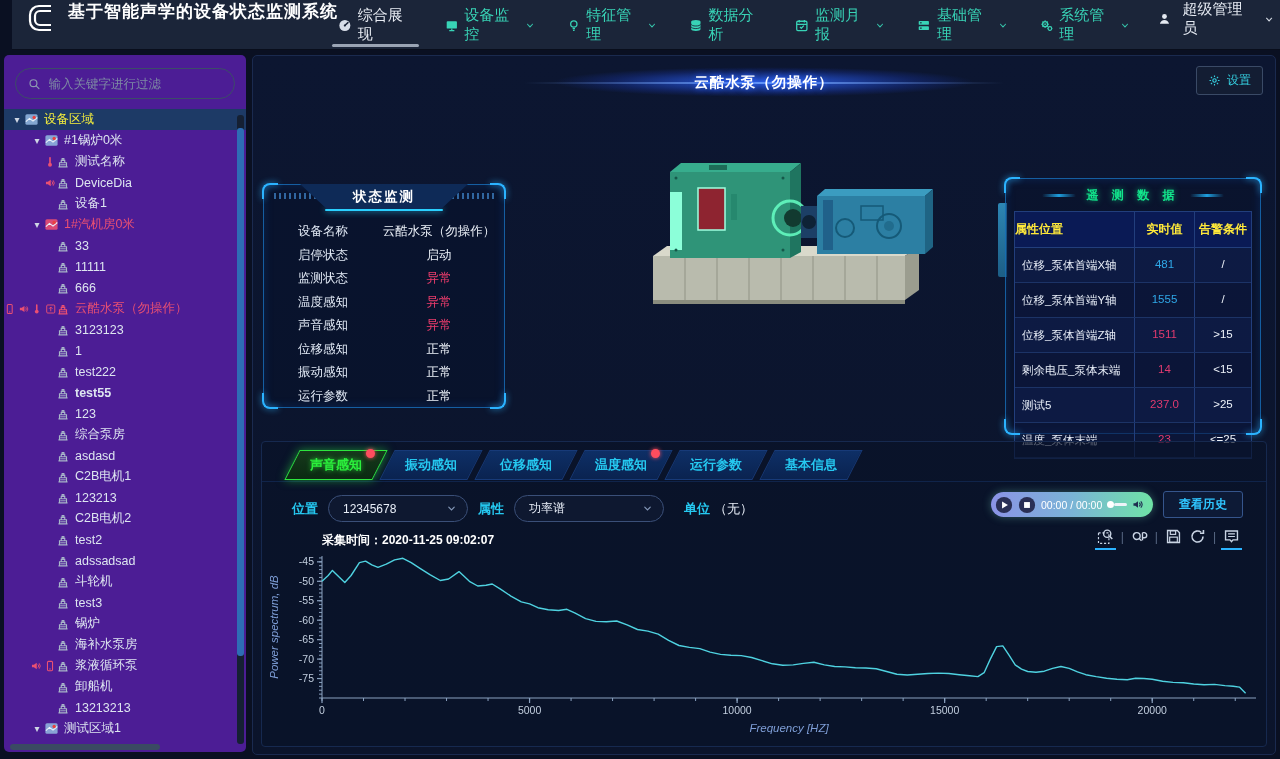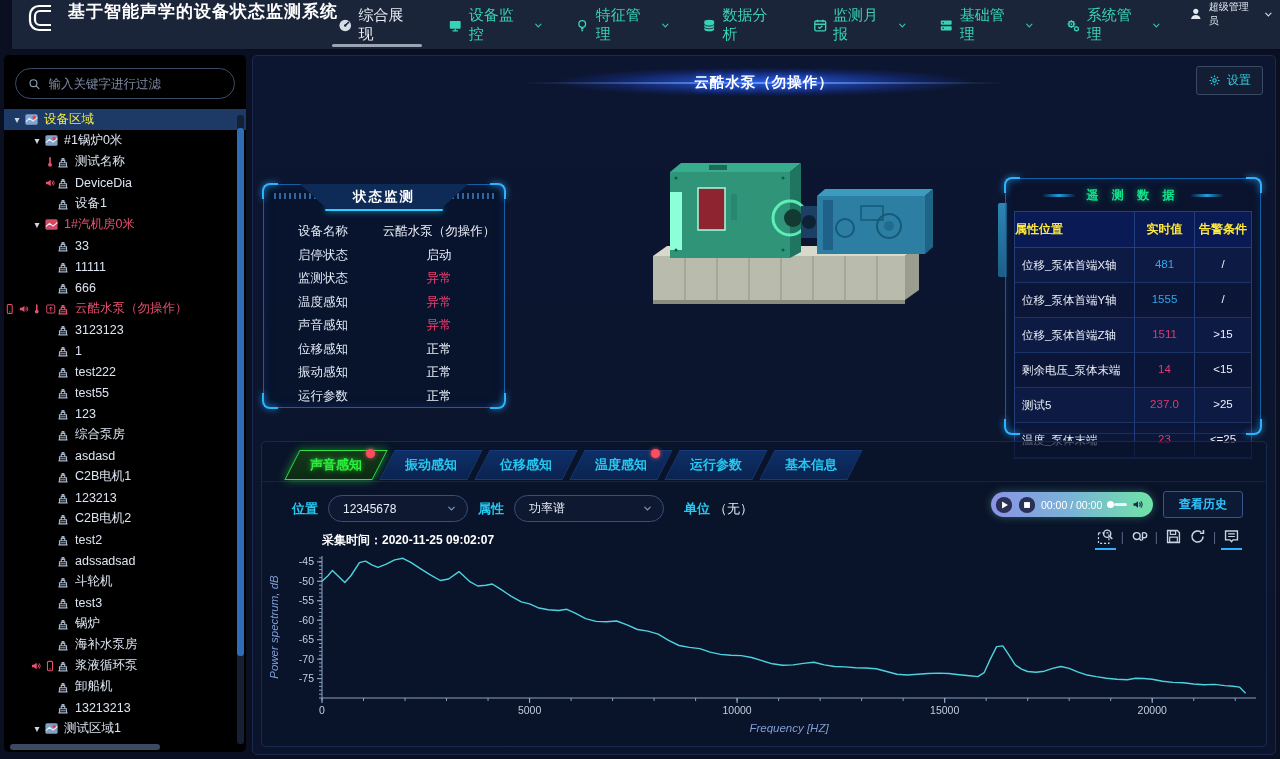--- a/index.html
+++ b/index.html
@@ -10,24 +10,24 @@
 #topnav{position:absolute;left:12px;top:0;width:1280px;height:50px;background:#1b2539;border-bottom:1px solid #090e1c;display:flex;align-items:flex-start;padding:0 18px 0 12px}
 #logo{width:36px;height:36px;flex:0 0 auto}
 #apptitle{font-size:17px;font-weight:bold;color:#fff;margin-left:8px;letter-spacing:1px;white-space:nowrap}
 #navlist{display:flex;align-items:center;gap:32px;margin-left:auto;margin-right:28px}
 .nav-item{position:relative;display:flex;align-items:center;gap:6px;color:#38d3b6;font-size:15px;cursor:pointer;height:50px}
 .nav-item .ic{width:15px;height:15px;color:#38d3b6}
 .nav-item.active{color:#e9edf4}
 .nav-item.active .ic{color:#d7dde8}
 .nav-item.active::after{content:"";position:absolute;left:-6px;right:-6px;bottom:3px;height:3px;background:#9aa4b4;border-radius:2px}
 .caret{width:11px;height:11px;opacity:.9}
-#navuser{display:flex;align-items:center;gap:6px;color:#e4e9f1;font-size:10px;cursor:pointer}
+#navuser{display:flex;align-items:center;gap:12px;color:#e4e9f1;font-size:15px;cursor:pointer}
 #navuser .ic{width:14px;height:14px;color:#e4e9f1}
 
-#sidebar{position:absolute;left:4px;top:55px;width:242px;height:697px;background:#000000;border-radius:5px;overflow:hidden}
+#sidebar{position:absolute;left:4px;top:55px;width:242px;height:697px;background:#4c1d95;border-radius:5px;overflow:hidden}
 #searchbox{display:flex;align-items:center;gap:8px;margin:13px 11px 10px 11px;height:31px;border:1px solid #3c4c68;border-radius:16px;padding:0 12px;color:#7d8aa3}
 #searchbox .ic{width:14px;height:14px;color:#8d9ab1}
 #searchbox input{background:transparent;border:0;outline:0;color:#9aa7bd;font-size:12.5px;width:100%;font-family:inherit}
 #searchbox input::placeholder{color:#7d8aa3}
 #tree{font-size:12.5px}
 .trow{display:flex;align-items:center;height:21px;color:#dde5f0;cursor:pointer;white-space:nowrap}
 .trow.sel{background:#1d3a66;color:#f6ef3c}
 .trow.red{color:#ea5072}
 .tarrow{width:14px;display:flex;justify-content:center;color:#cfd7e4;font-size:10px}
 .trow .aicon{width:15px;height:15px;margin-right:5px;color:#8fb3dd;flex:0 0 auto}
@@ -417,21 +417,21 @@
         <div class="trow" style="padding-left: 0px;">
           <span class="pre"></span>
           <span class="dev">
             <svg viewBox="0 0 16 16">
               <path d="M2.8 13.6h10.4M4 13.6V8.8h8v4.8M6 8.8V6.2h4v2.6M7 6.2V4.2h2v2" fill="none" stroke="currentColor" stroke-width="1.3"></path>
               <path d="M4.8 11.2h6.4" stroke="currentColor" stroke-width="1.1"></path>
             </svg>
           </span>
           <span>test222</span>
         </div>
-        <div class="trow" style="padding-left: 0px;">
+        <div class="trow" style="padding-left: 0px; font-weight: bold;">
           <span class="pre"></span>
           <span class="dev">
             <svg viewBox="0 0 16 16">
               <path d="M2.8 13.6h10.4M4 13.6V8.8h8v4.8M6 8.8V6.2h4v2.6M7 6.2V4.2h2v2" fill="none" stroke="currentColor" stroke-width="1.3"></path>
               <path d="M4.8 11.2h6.4" stroke="currentColor" stroke-width="1.1"></path>
             </svg>
           </span>
           <span>test55</span>
         </div>
         <div class="trow" style="padding-left: 0px;">

